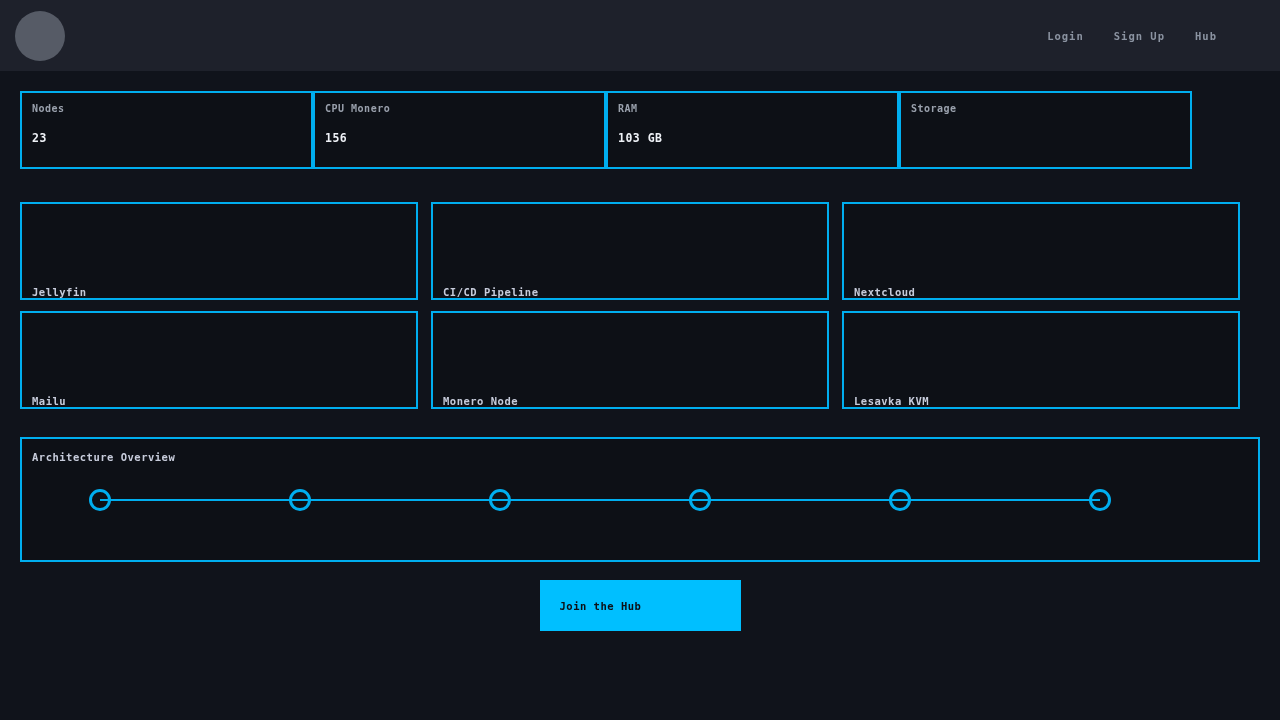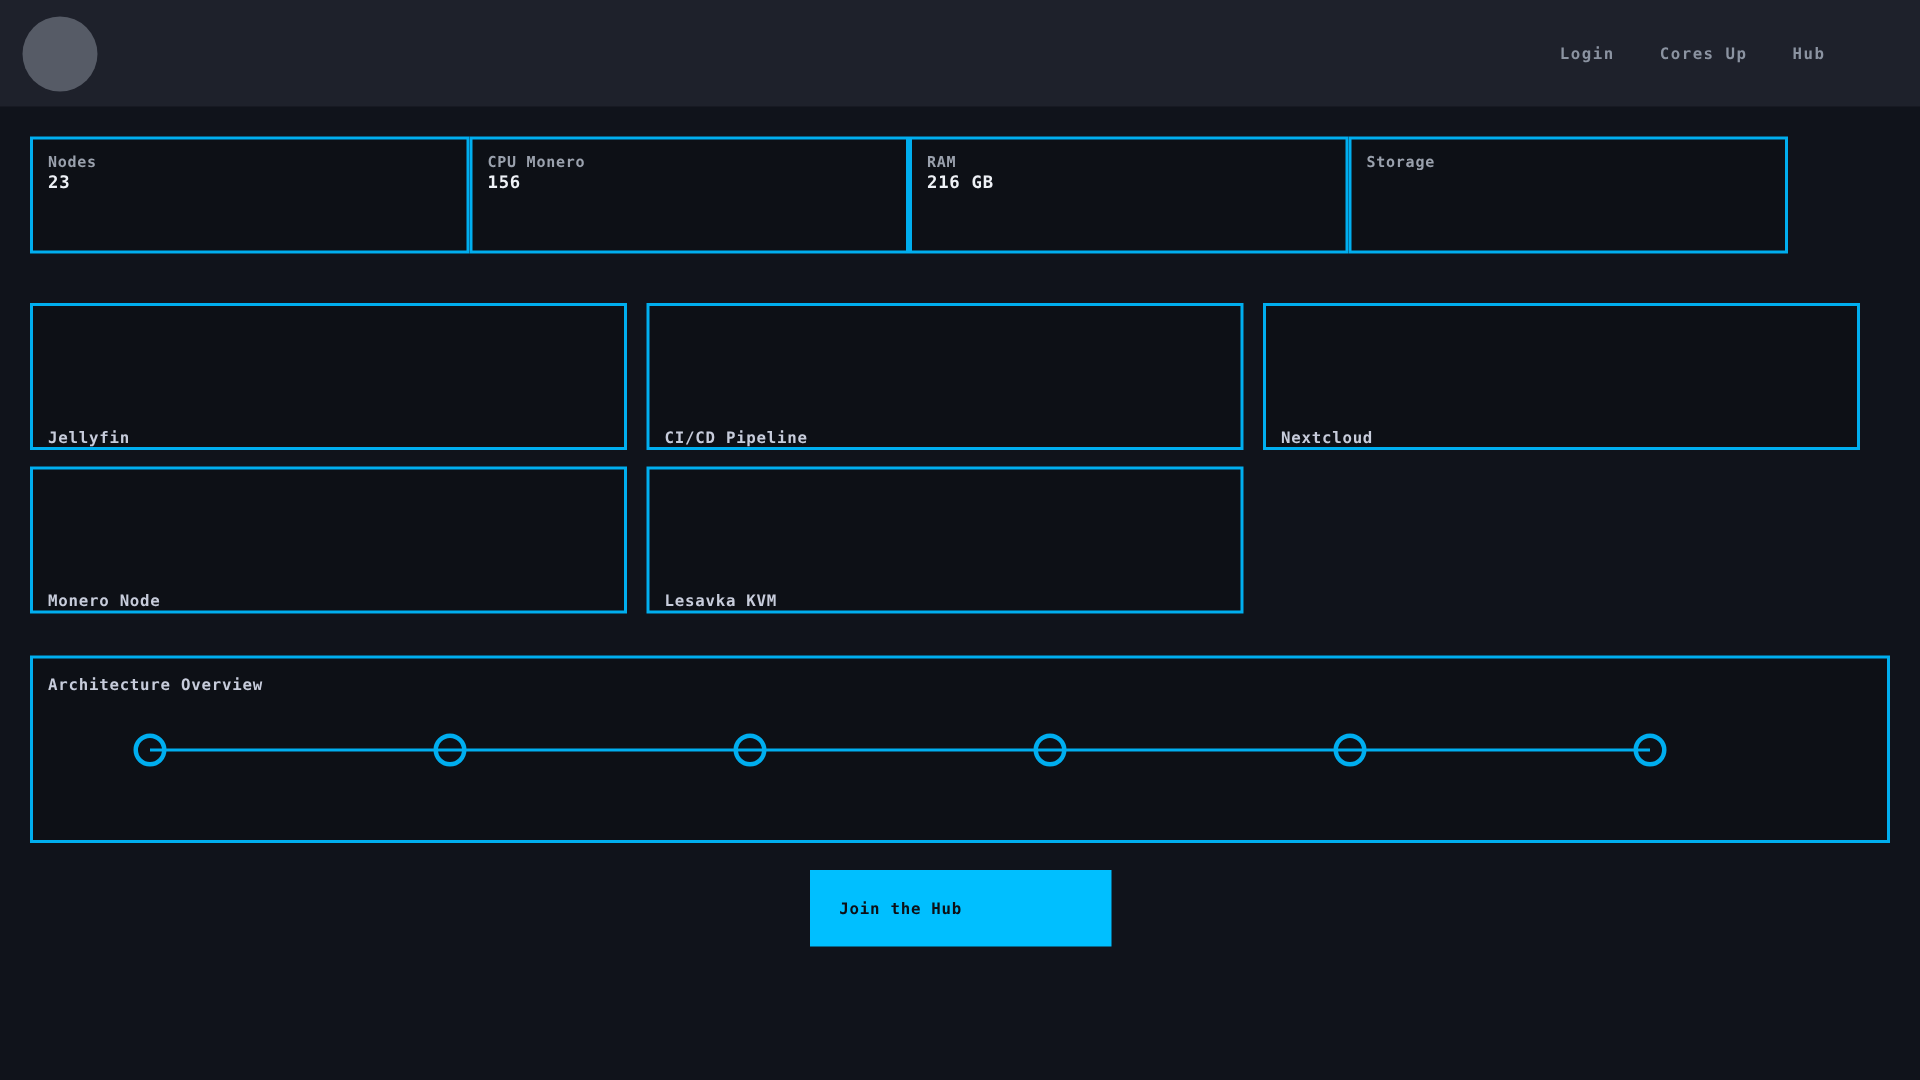--- a/index.html
+++ b/index.html
@@ -48,20 +48,21 @@
     background:var(--card-bg);
     border:2px solid var(--accent);
     padding:10px;
   }
   .stat-label{
     color:#9aa1ad;
     font-size:10px;
     letter-spacing:0.5px;
   }
   .stat-value{
+    margin-top:17px;
     color:#eef1f6;
     font-size:11.5px;
     letter-spacing:0.5px;
   }
   
   .services-grid{
     margin:33px 0 0 20px;
     display:grid;
     grid-template-columns:repeat(3,398px);
     grid-auto-rows:98px;
@@ -126,54 +127,57 @@
     cursor:pointer;
   }
 </style>
 </head>
 <body>
 
 <header class="navbar">
   <div class="avatar"></div>
   <nav class="nav-links">
     <a class="nav-link">Login</a>
-    <a class="nav-link">Cores Up</a>
+    <a class="nav-link">Sign Up</a>
     <a class="nav-link">Hub</a>
   </nav>
 </header>
 
 <main>
 
   <section class="stats-row">
     <div class="stat-card">
       <div class="stat-label">Nodes</div>
       <div class="stat-value">23</div>
     </div>
     <div class="stat-card">
       <div class="stat-label">CPU Monero</div>
       <div class="stat-value">156</div>
     </div>
     <div class="stat-card">
       <div class="stat-label">RAM</div>
-      <div class="stat-value">216 GB</div>
+      <div class="stat-value">103 GB</div>
     </div>
     <div class="stat-card">
       <div class="stat-label">Storage</div>
     </div>
   </section>
 
   <section class="services-grid">
     <div class="service-card">
       <span class="service-name">Jellyfin</span>
     </div>
     <div class="service-card">
       <span class="service-name">CI/CD Pipeline</span>
     </div>
     <div class="service-card">
       <span class="service-name">Nextcloud</span>
+    </div>
+    <div class="service-card">
+      <span class="service-name">Mailu</span>
     </div>
     <div class="service-card">
       <span class="service-name">Monero Node</span>
     </div>
     <div class="service-card">
       <span class="service-name">Lesavka KVM</span>
     </div>
   </section>
 
   <section class="architecture">

